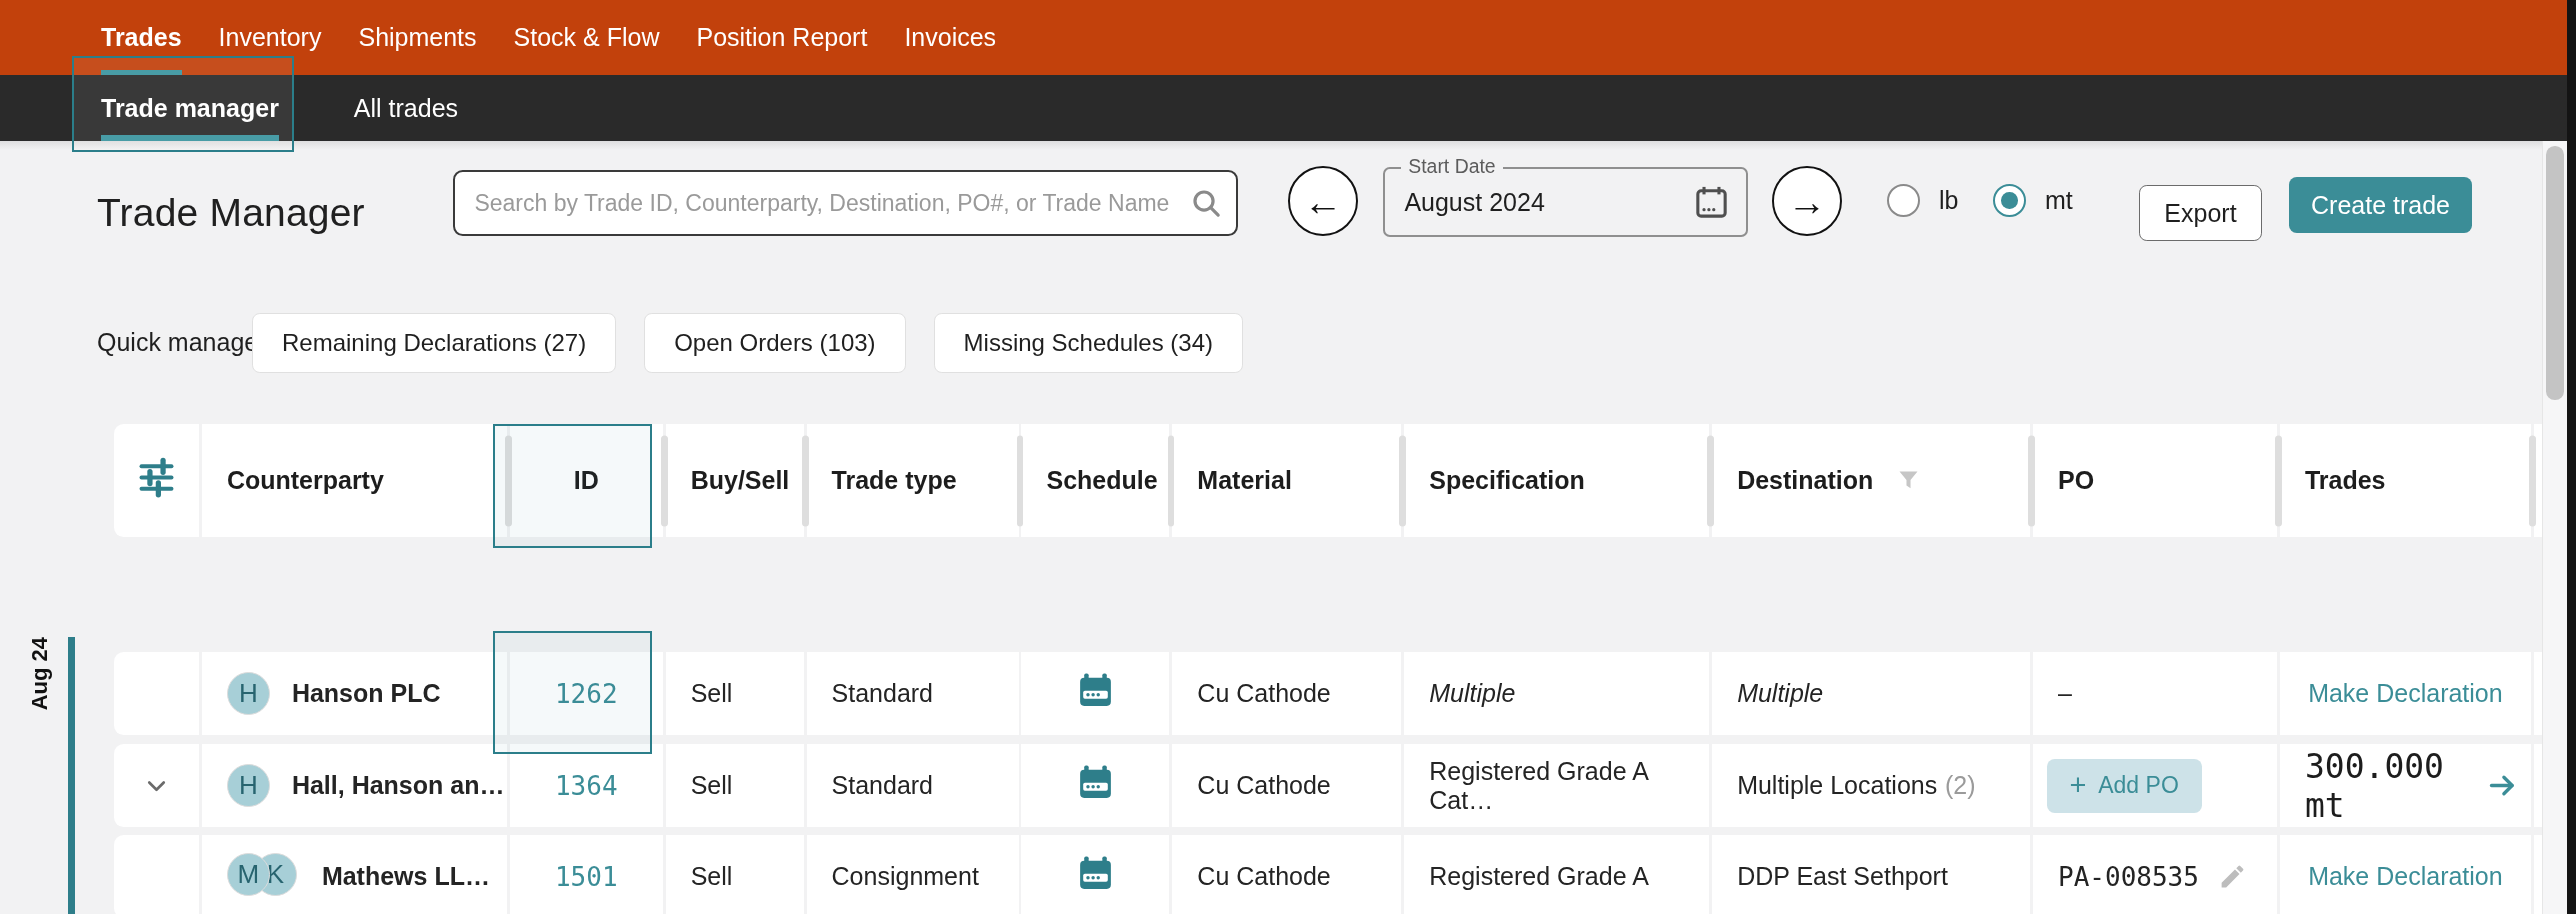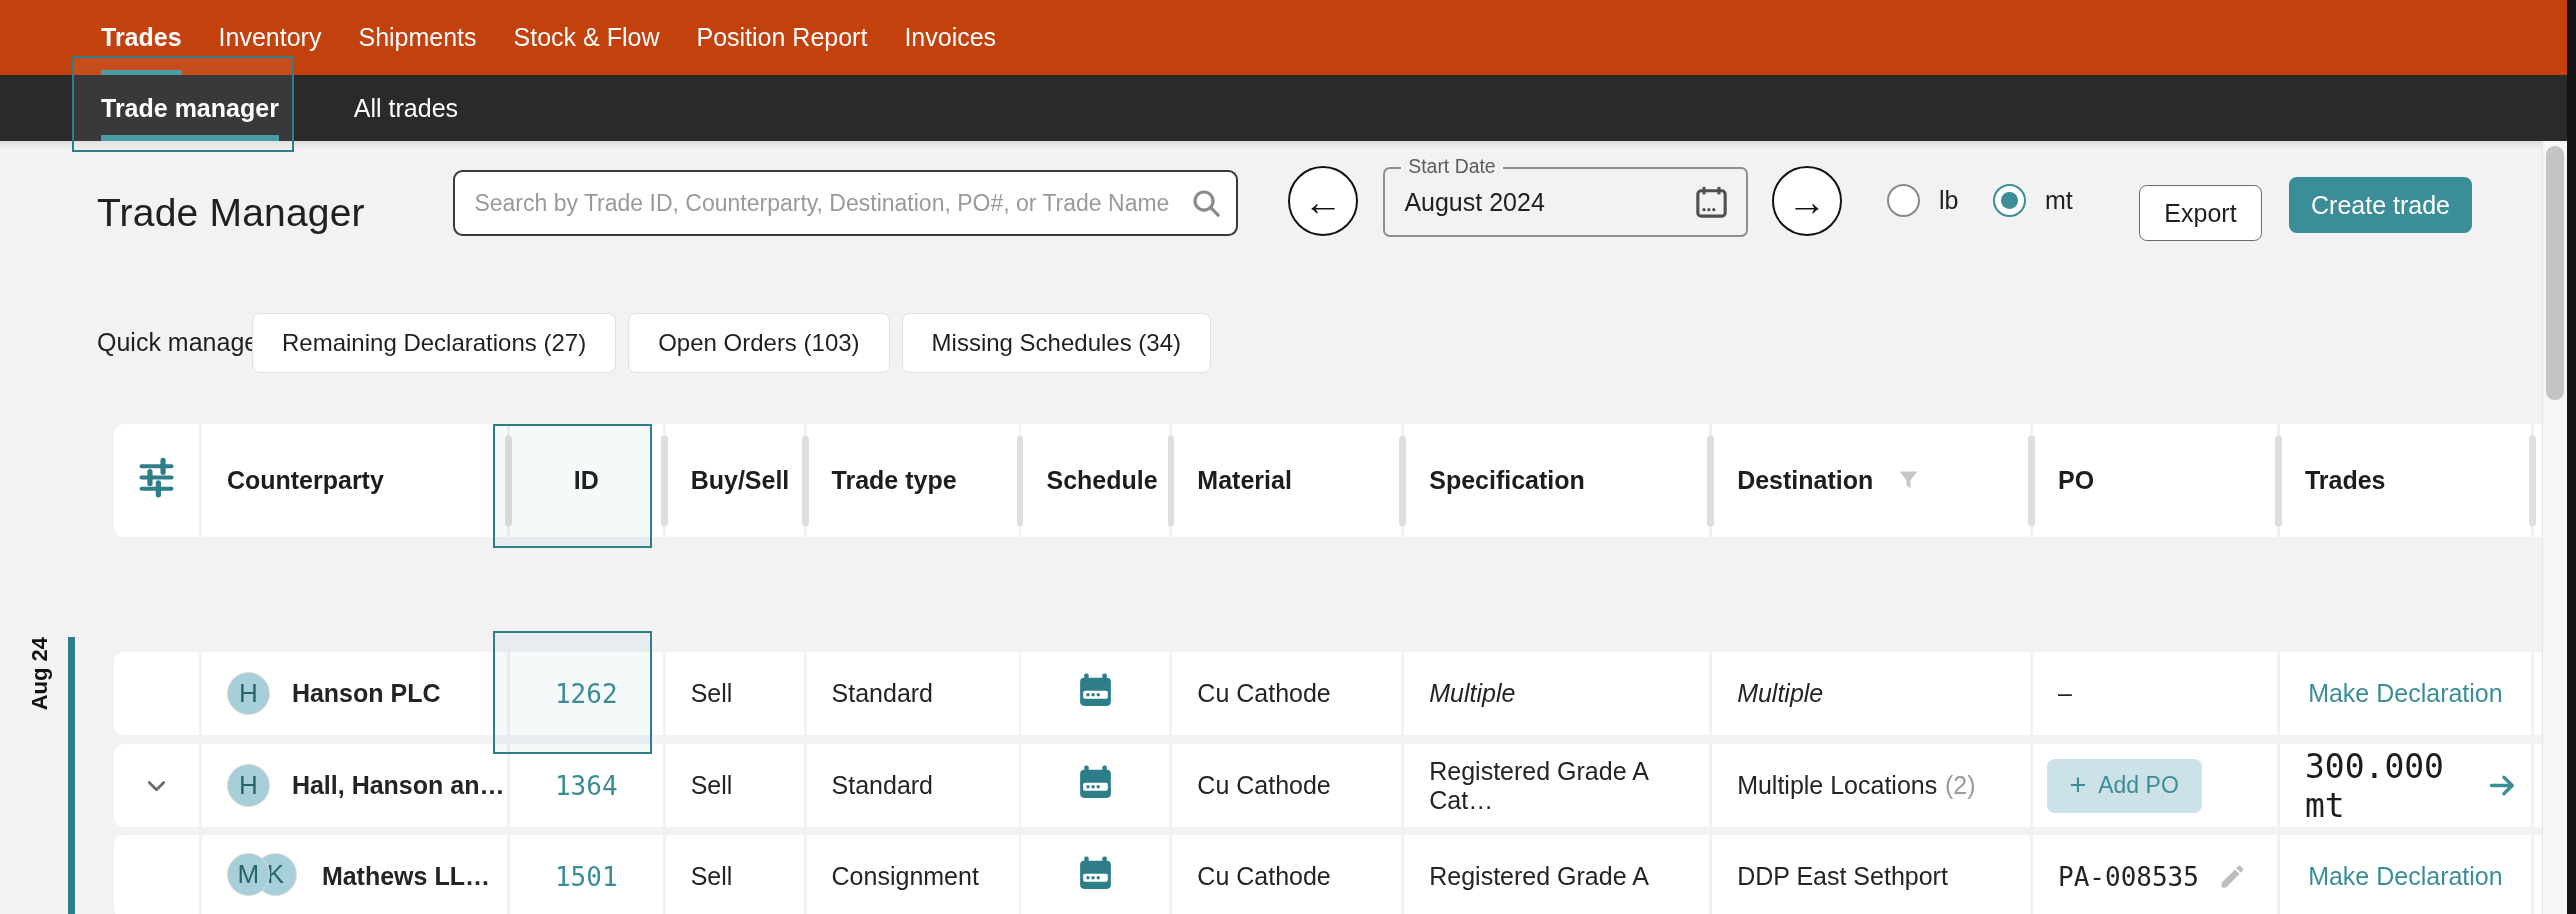--- a/index.html
+++ b/index.html
@@ -56,21 +56,21 @@
 
   .export-btn { position:absolute; left:2139px; top:177px; width:123px; height:56px; background:#fff;
             border:1.9px solid #6b6b6b; border-radius:7.8px; font-size:25px; color:#1f1f1f;
             display:flex; align-items:center; justify-content:center; z-index:3; cursor:pointer;margin-top:8px; }
   .create-btn { position:absolute; left:2289px; top:177px; width:183px; height:56px; background:#3B8D97;
             border:none; border-radius:7.8px; font-size:25px; color:#fff;
             display:flex; align-items:center; justify-content:center; z-index:3; cursor:pointer; }
 
   
   .qf-label { position:absolute; left:97px; top:328px; font-size:25px; color:#1f1f1f; z-index:3; }
-  .qf-row { position:absolute; left:252px; top:313px; display:flex; gap:12px; z-index:3; }
+  .qf-row { position:absolute; left:252px; top:313px; display:flex; gap:28px; z-index:3; }
   .qf-btn { height:60px; background:#fff; border:1.9px solid #e0e0e0; border-radius:7.8px;
             font-size:24px; color:#1f1f1f; padding:0 29px; display:flex; align-items:center; cursor:pointer; }
 
   
   .tgrid { position:absolute; left:114px; display:grid; gap:2.9px; z-index:3;
            grid-template-columns:85px 305px 153px 138px 212px 148px 229px 305px 318px 244px 251px 27px; }
   .thead { top:424px; height:113px; }
   .trow  { height:83px; }
   .row1 { top:652px; } .row2 { top:744px; } .row3 { top:835px; }
   .cell { position:relative; background:#fff; display:flex; align-items:center; padding-left:25px;

